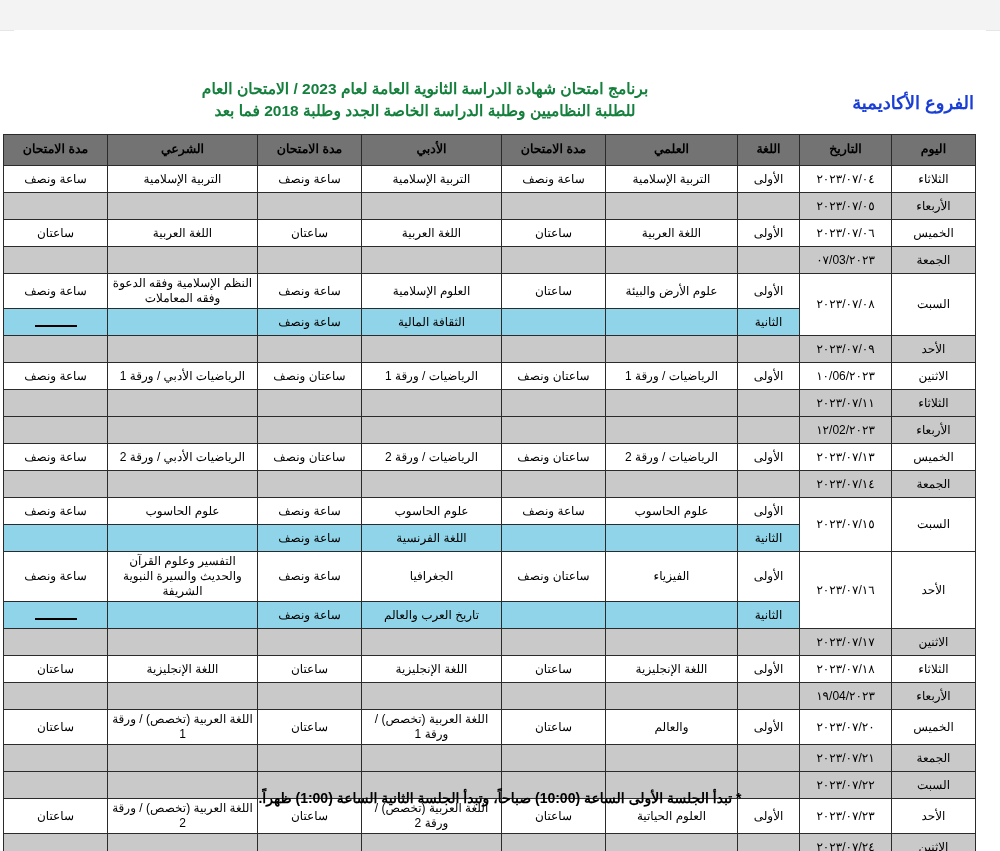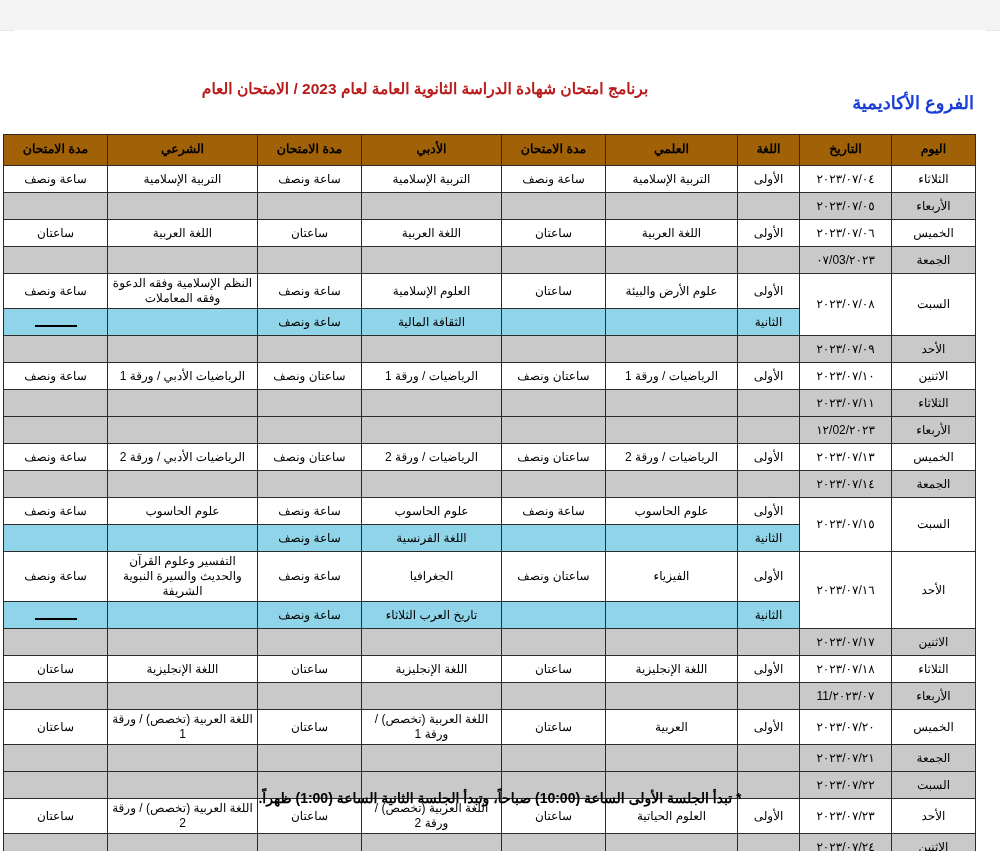--- a/index.html
+++ b/index.html
@@ -57,21 +57,21 @@
   .title-block {
     position: absolute;
     left: 0; right: 150px;
     top: 0;
     text-align: center;
     line-height: 1.45;
   }
   .title-line {
     font-size: 15.5px;
     font-weight: bold;
-    color: #b91c1c;
+    color: #15803d;
     display: block;
     direction: rtl;
   }
   table.exam {
     position: absolute;
     top: 104px;
     right: 10px;
     border-collapse: collapse;
     width: 952px;
     table-layout: fixed;
@@ -80,21 +80,21 @@
   table.exam th, table.exam td {
     border: 1px solid #2b2b2b;
     font-size: 12px;
     text-align: center;
     vertical-align: middle;
     padding: 2px 2px;
     height: 22px;
     line-height: 1.25;
   }
   table.exam th {
-    background: #a16207;
+    background: #737373;
     font-weight: bold;
     font-size: 12.5px;
     height: 26px;
   }
   td.grey { background: #c9c9c9; }
   td.cyan { background: #8fd4e8; }
   td.white { background: #ffffff; }
   .dash {
     display: inline-block;
     width: 42px;
@@ -127,20 +127,21 @@
 
 <div class="page">
   <div class="top-strip"></div>
 
   <div class="sheet">
 
     <div class="header-row">
       <div class="branch-label">الفروع الأكاديمية</div>
       <div class="title-block">
         <span class="title-line">برنامج امتحان شهادة الدراسة الثانوية العامة  لعام 2023 / الامتحان العام</span>
+        <span class="title-line">للطلبة النظاميين وطلبة الدراسة الخاصة الجدد  وطلبة 2018 فما بعد</span>
       </div>
     </div>
 
     <table class="exam">
       <colgroup>
         <col class="col-day">
         <col class="col-date">
         <col class="col-session">
         <col class="col-sci">
         <col class="col-scidur">
@@ -233,21 +234,21 @@
             <td class="grey"></td>
             <td class="grey"></td>
             <td class="grey"></td>
             <td class="grey"></td>
             <td class="grey"></td>
             <td class="grey"></td>
             <td class="grey"></td>
           </tr>
           <tr>
             <td class="white">الاثنين</td>
-            <td class="white">٢٠٢٣/٠٧/١٠</td>
+            <td class="white">٢٠٢٣/06/١٠</td>
             <td class="white">الأولى</td>
             <td class="white">الرياضيات / ورقة 1</td>
             <td class="white">ساعتان ونصف</td>
             <td class="white">الرياضيات / ورقة 1</td>
             <td class="white">ساعتان ونصف</td>
             <td class="white">الرياضيات الأدبي / ورقة 1</td>
             <td class="white">ساعة ونصف</td>
           </tr>
           <tr>
             <td class="grey">الثلاثاء</td>
@@ -321,21 +322,21 @@
             <td class="white">ساعتان ونصف</td>
             <td class="white">الجغرافيا</td>
             <td class="white">ساعة ونصف</td>
             <td class="white">التفسير وعلوم القرآن والحديث والسيرة النبوية الشريفة</td>
             <td class="white">ساعة ونصف</td>
           </tr>
           <tr>
             <td class="cyan">الثانية</td>
             <td class="cyan"></td>
             <td class="cyan"></td>
-            <td class="cyan">تاريخ العرب الثلاثاء</td>
+            <td class="cyan">تاريخ العرب والعالم</td>
             <td class="cyan">ساعة ونصف</td>
             <td class="cyan"></td>
             <td class="cyan"><span class="dash"></span></td>
           </tr>
           <tr>
             <td class="grey">الاثنين</td>
             <td class="grey">٢٠٢٣/٠٧/١٧</td>
             <td class="grey"></td>
             <td class="grey"></td>
             <td class="grey"></td>
@@ -350,34 +351,34 @@
             <td class="white">الأولى</td>
             <td class="white">اللغة الإنجليزية</td>
             <td class="white">ساعتان</td>
             <td class="white">اللغة الإنجليزية</td>
             <td class="white">ساعتان</td>
             <td class="white">اللغة الإنجليزية</td>
             <td class="white">ساعتان</td>
           </tr>
           <tr>
             <td class="grey">الأربعاء</td>
-            <td class="grey">٢٠٢٣/٠٧/11</td>
+            <td class="grey">٢٠٢٣/04/١٩</td>
             <td class="grey"></td>
             <td class="grey"></td>
             <td class="grey"></td>
             <td class="grey"></td>
             <td class="grey"></td>
             <td class="grey"></td>
             <td class="grey"></td>
           </tr>
           <tr>
             <td class="white">الخميس</td>
             <td class="white">٢٠٢٣/٠٧/٢٠</td>
             <td class="white">الأولى</td>
-            <td class="white">العربية</td>
+            <td class="white">والعالم</td>
             <td class="white">ساعتان</td>
             <td class="white">اللغة العربية (تخصص) / ورقة 1</td>
             <td class="white">ساعتان</td>
             <td class="white">اللغة العربية (تخصص) / ورقة 1</td>
             <td class="white">ساعتان</td>
           </tr>
           <tr>
             <td class="grey">الجمعة</td>
             <td class="grey">٢٠٢٣/٠٧/٢١</td>
             <td class="grey"></td>

